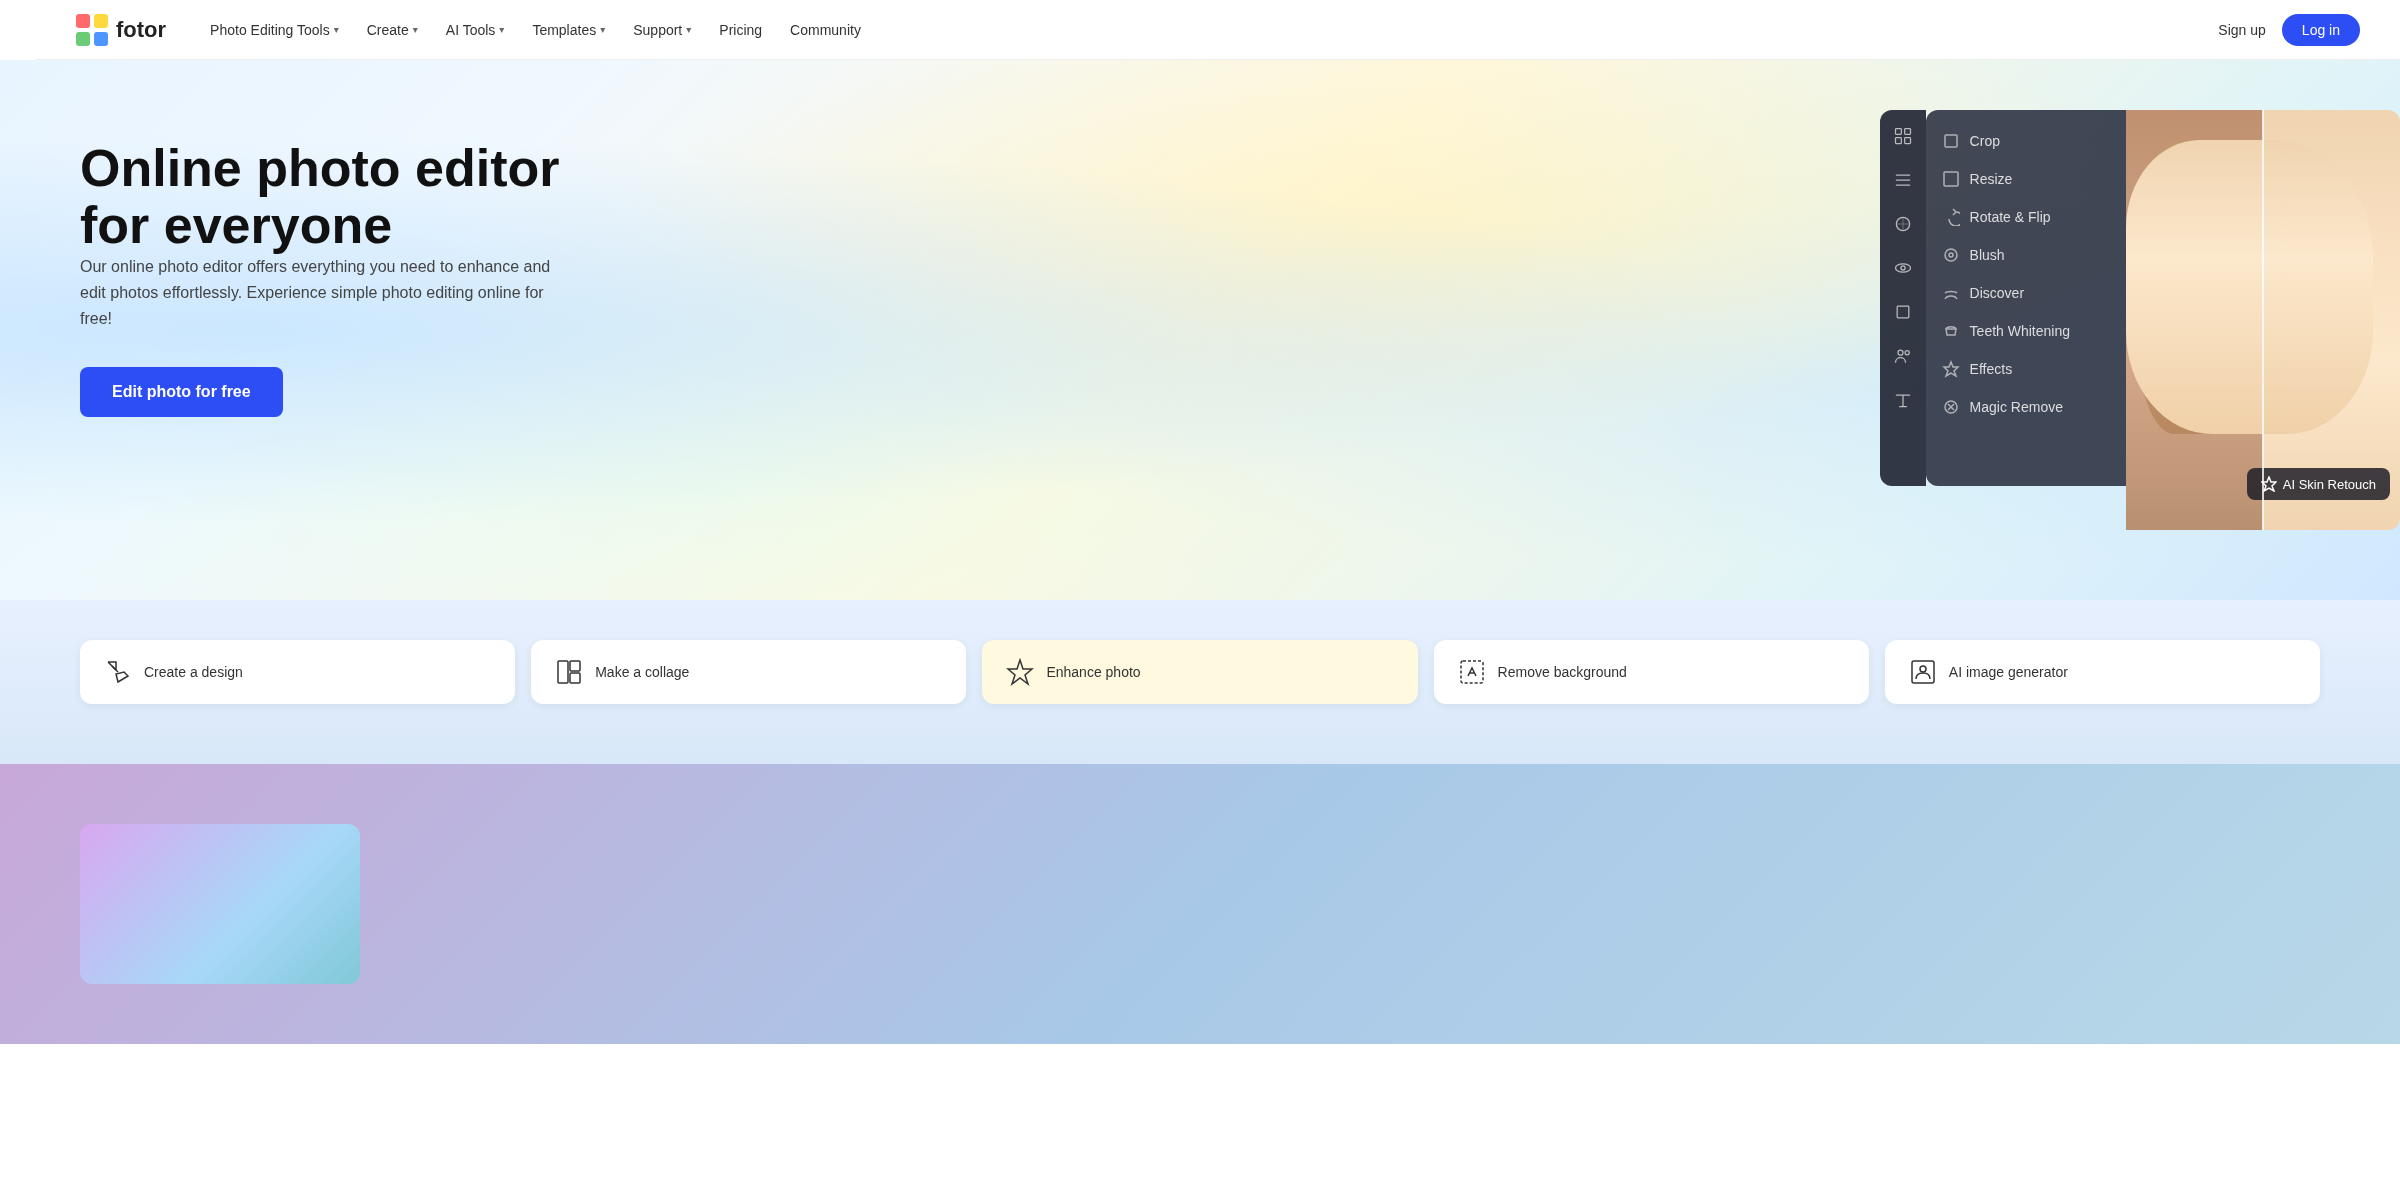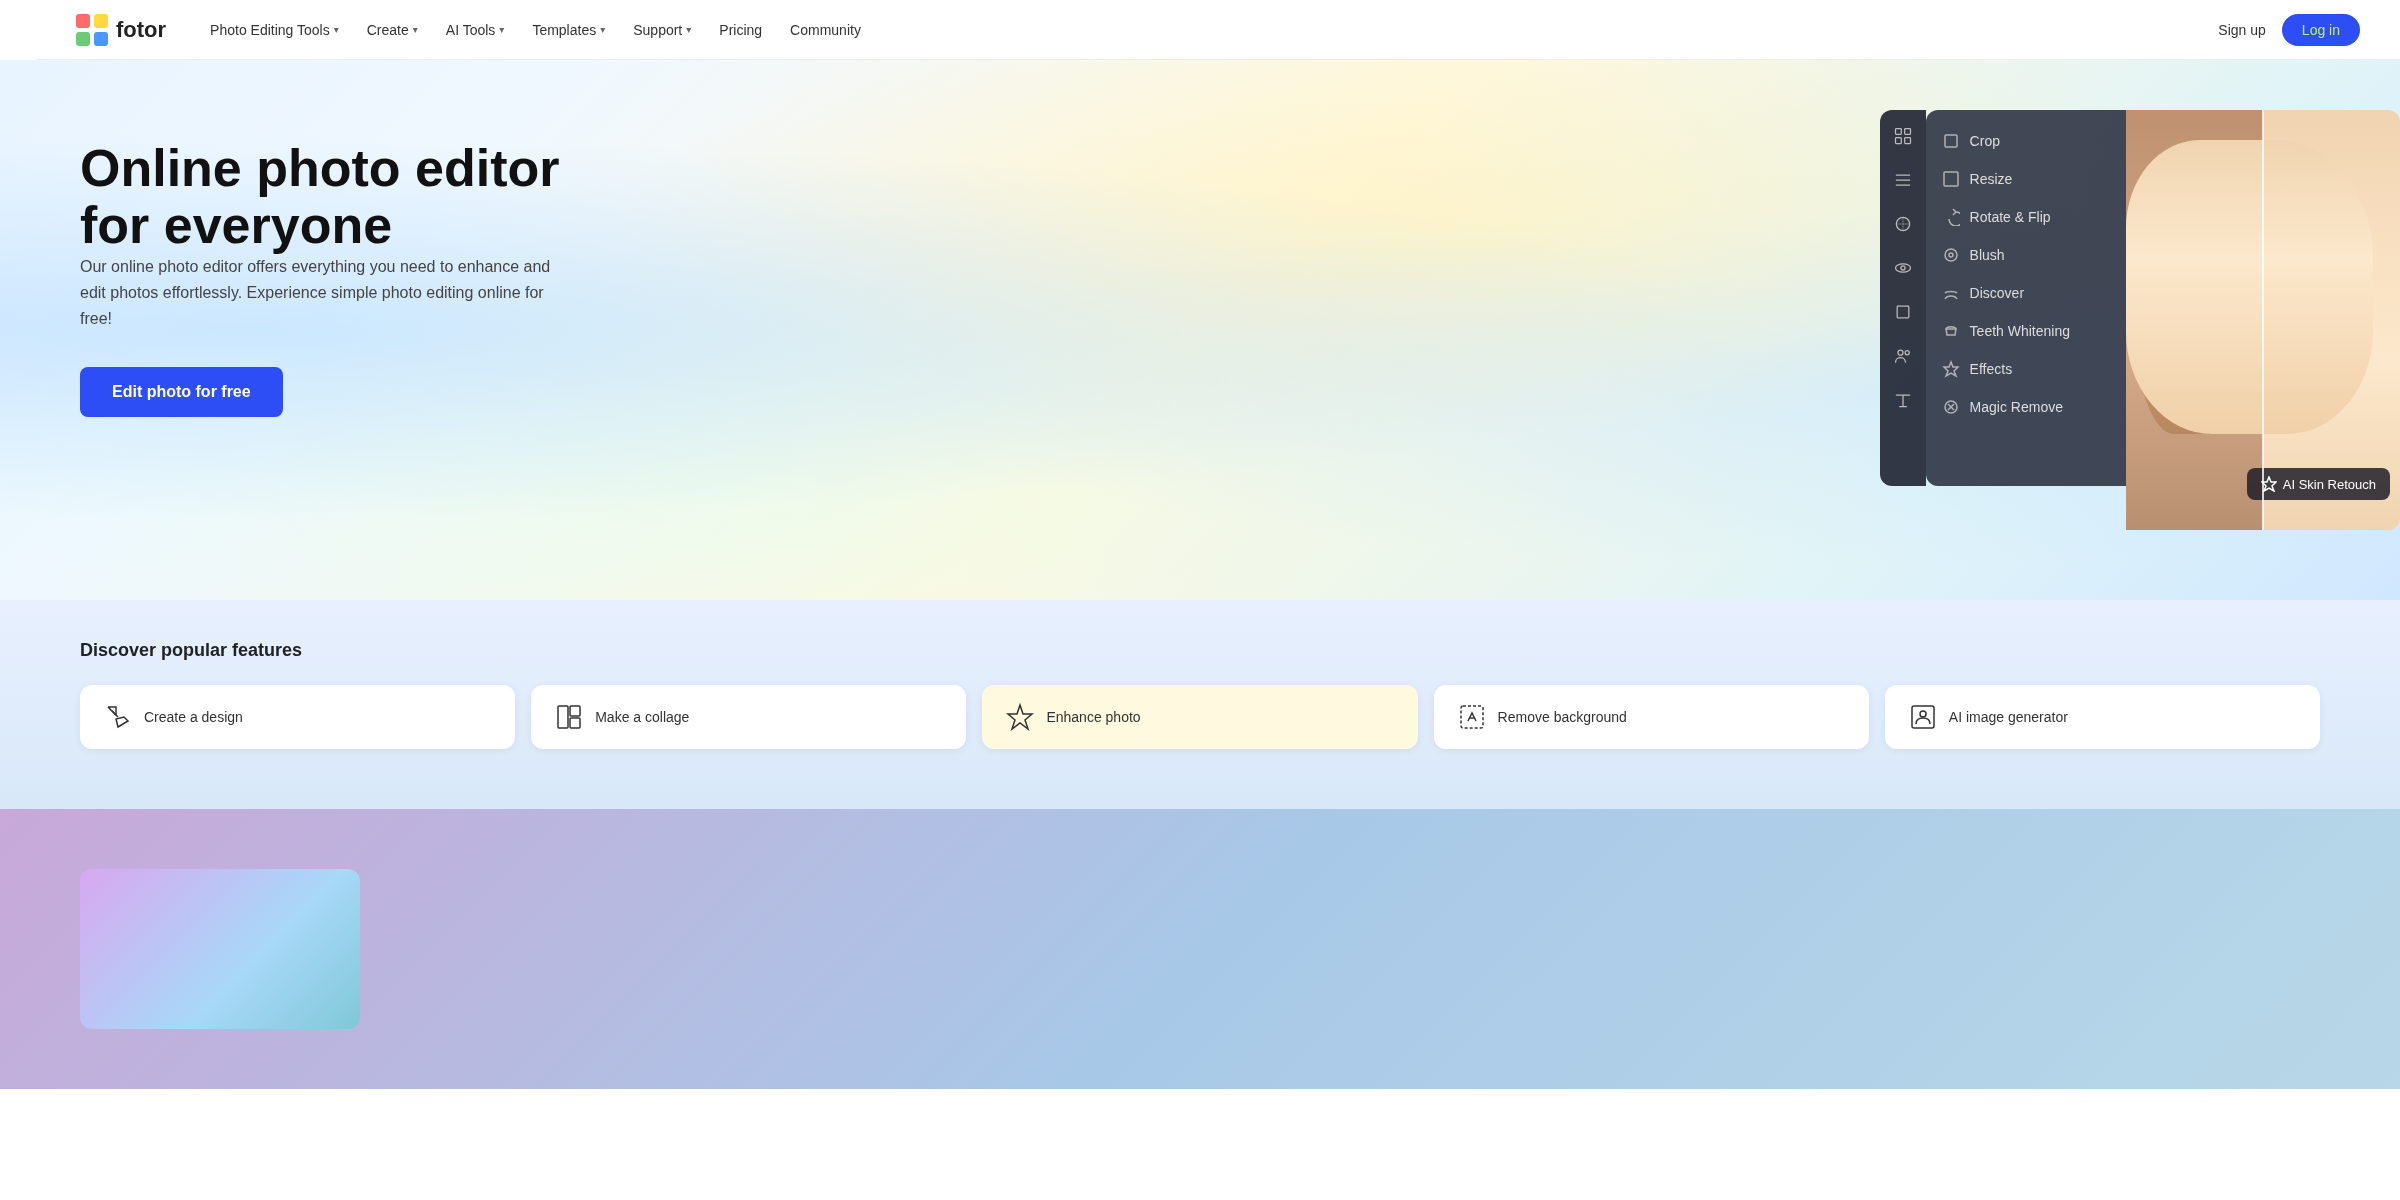--- a/index.html
+++ b/index.html
@@ -16,21 +16,21 @@
     .nav-items { display: flex; align-items: center; gap: 4px; flex: 1; }
     .nav-item {
       display: flex; align-items: center; gap: 4px; padding: 8px 12px;
       font-size: 14px; color: #333; cursor: pointer; border-radius: 6px;
       white-space: nowrap;
     }
     .chevron { font-size: 10px; color: #666; }
     .nav-right { display: flex; align-items: center; gap: 16px; }
     .sign-up { font-size: 14px; color: #333; cursor: pointer; }
     .login-btn {
-      background: #2d4ef5; color: #bef264; border: none; border-radius: 20px;
+      background: #2d4ef5; color: #ffffff; border: none; border-radius: 20px;
       padding: 8px 20px; font-size: 14px; cursor: pointer; font-weight: 500;
     }
 
     
     .hero {
       position: relative; min-height: 540px; overflow: hidden;
       background: linear-gradient(135deg, #e8f4ff 0%, #f0f8ff 20%, #fff8e0 50%, #e0f4f8 80%, #d0e8ff 100%);
     }
     .hero-bg {
       position: absolute; inset: 0;
@@ -303,21 +303,20 @@
         <svg width="16" height="16" viewBox="0 0 16 16" fill="none" stroke="#fff" stroke-width="1.5">
             <polygon points="8,1 10,6 15,6 11,10 13,15 8,12 3,15 5,10 1,6 6,6"></polygon>
           </svg>
         <span>AI Skin Retouch</span>
       </div>
     </div>
   </div>
 </section>
 
 <section class="features-section">
-  <h2 class="features-title">Discover popular features</h2>
   <div class="features-grid">
 
     <div class="feature-card">
       <svg class="feature-icon" viewBox="0 0 28 28" fill="none" stroke="#333" stroke-width="1.5">
         <path d="M4 4l8 8M4 4h8V12M20 14l4 4-10 6-2-8 8-2z"></path>
         <line x1="14" y1="14" x2="8" y2="8"></line>
       </svg>
       <span class="feature-label">Create a design</span>
     </div>
 

